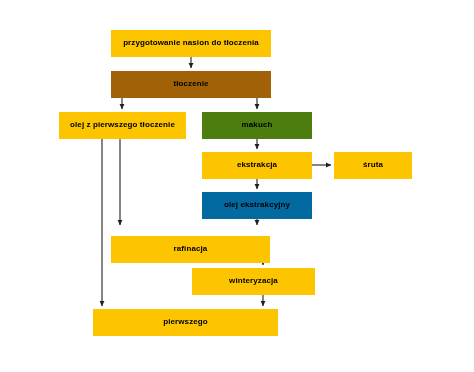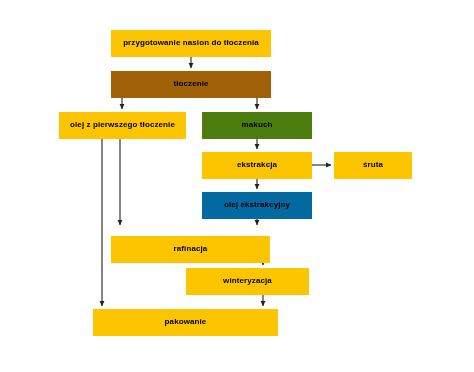--- a/index.html
+++ b/index.html
@@ -92,21 +92,21 @@
       </div>
       <div class="node" style="left: 334px; top: 152px; width: 78px; height: 27px; background: rgb(253, 197, 0);">
         <span class="node-label">śruta</span>
       </div>
       <div class="node" style="left: 202px; top: 192px; width: 110px; height: 27px; background: #0369a1;">
         <span class="node-label">olej ekstrakcyjny</span>
       </div>
       <div class="node" style="left: 111px; top: 228px; width: 159px; height: 27px; background: rgb(253, 197, 0); margin-top: 8px;">
         <span class="node-label">rafinacja</span>
       </div>
-      <div class="node" style="left: 186px; top: 268px; width: 123px; height: 27px; background: rgb(253, 197, 0);">
+      <div class="node" style="left: 192px; top: 268px; width: 123px; height: 27px; background: rgb(253, 197, 0);">
         <span class="node-label">winteryzacja</span>
       </div>
       <div class="node" style="left: 93px; top: 309px; width: 185px; height: 27px; background: rgb(253, 197, 0);">
-        <span class="node-label">pakowanie</span>
+        <span class="node-label">pierwszego</span>
       </div>
     </div>
 
 </div>
 
 </body></html>

